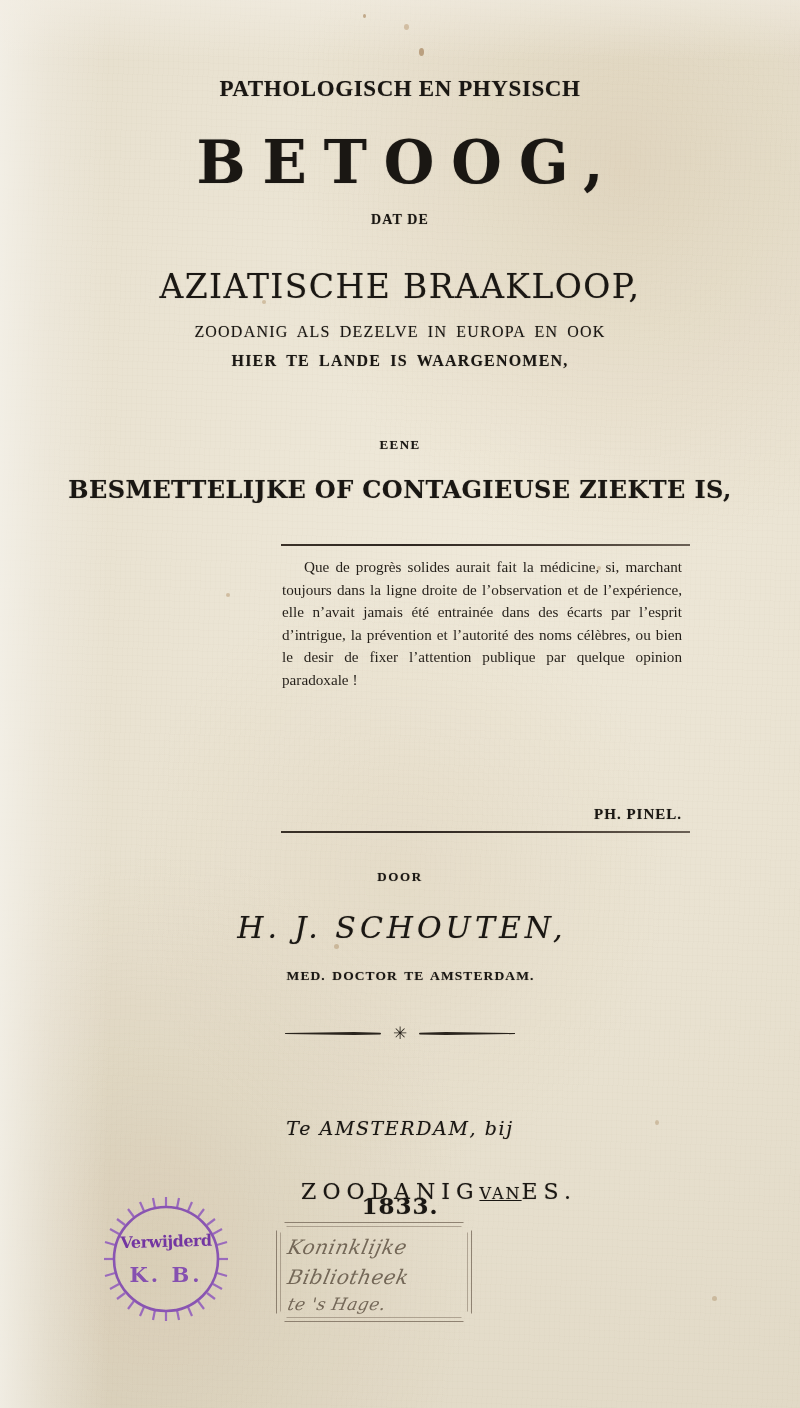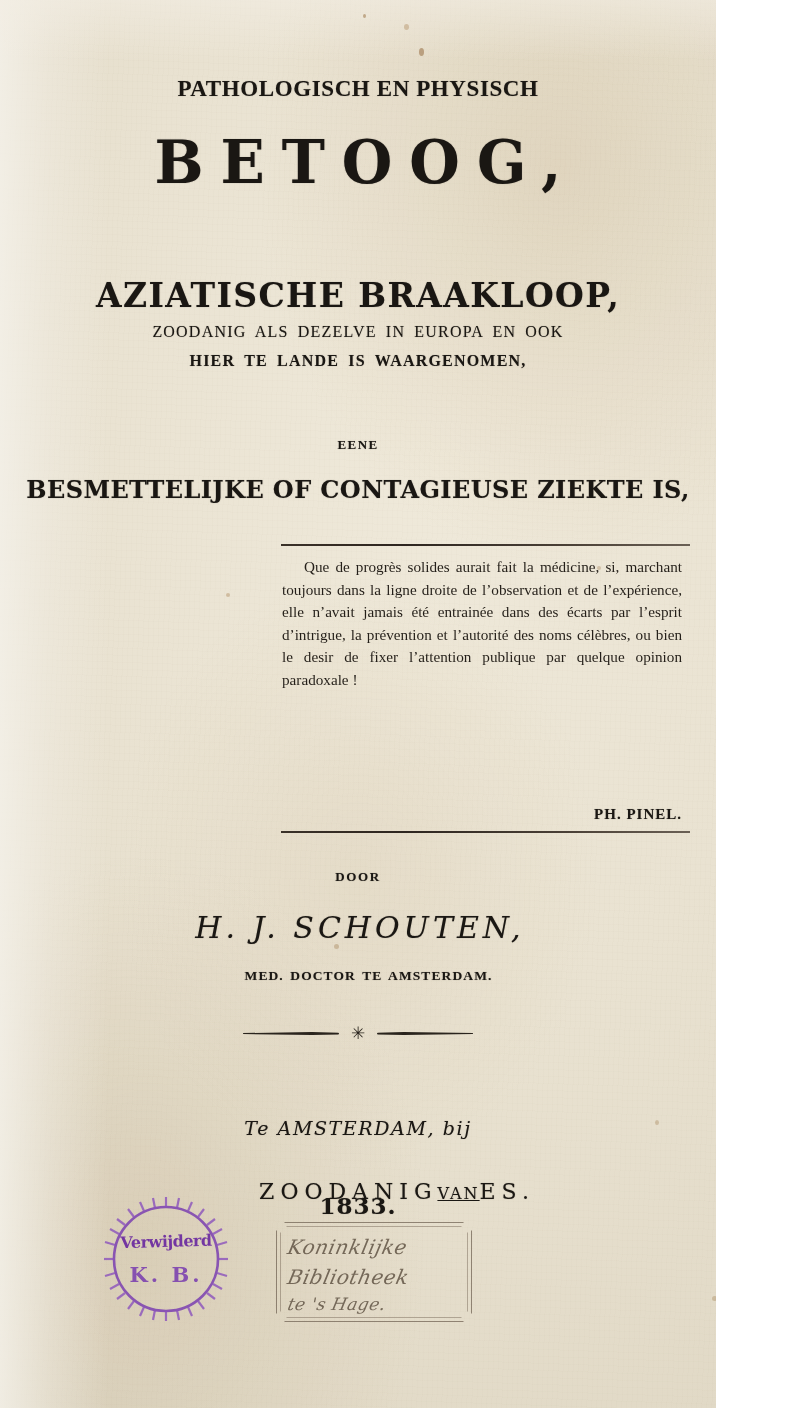--- a/index.html
+++ b/index.html
@@ -3,21 +3,21 @@
 <meta charset="utf-8">
 <title>Title page</title>
 <style>
   html, body {
     margin: 0;
     padding: 0;
     background: #ffffff;
   }
   .page {
     position: relative;
-    width: 716px;
+    width: 800px;
     height: 1408px;
     overflow: hidden;
     background: #5eead4;
     font-family: "Liberation Serif", serif;
     color: #1a1713;
   }
   
   .paper-base {
     position: absolute;
     inset: 0;
@@ -74,22 +74,22 @@
     letter-spacing: 17px;
     text-indent: 17px;
     font-family: "DejaVu Serif", serif;
     transform: scaleY(1.04);
   }
   .datde {
     position: absolute; left: 0; right: 0; top: 212px;
     font-size: 14px; font-weight: 700; letter-spacing: 1.1px;
   }
   .maintitle {
-    position: absolute; left: 0; right: 0; top: 276px;
-    font-size: 33px; font-weight: 700;
+    position: absolute; left: 0; right: 0; top: 267px;
+    font-size: 33px; font-weight: 400;
     letter-spacing: 1.4px;
     font-family: "DejaVu Serif", serif;
     transform: scaleY(1.02);
   }
   .subline1 {
     position: absolute; left: 0; right: 0; top: 323px;
     font-size: 16px; font-weight: 400; letter-spacing: 1.2px; word-spacing: 4px;
   }
   .subline2 {
     position: absolute; left: 0; right: 0; top: 352px;
@@ -268,20 +268,21 @@
   <div class="foxing" style="left:334px;top:944px;width:5px;height:5px;background:rgba(150,108,60,0.33);"></div>
   <div class="foxing" style="left:655px;top:1120px;width:4px;height:5px;background:rgba(150,108,60,0.3);"></div>
   <div class="foxing" style="left:712px;top:1296px;width:5px;height:5px;background:rgba(150,108,60,0.3);"></div>
 
   <div class="content">
 
     <div class="superhead line ink-soft">PATHOLOGISCH EN PHYSISCH</div>
 
     <div class="betoog line ink-soft">BETOOG,</div>
 
+    <div class="datde line ink-soft">DAT DE</div>
 
     <div class="maintitle line ink-soft">AZIATISCHE BRAAKLOOP,</div>
 
     <div class="subline1 line ink-soft">ZOODANIG ALS DEZELVE IN EUROPA EN OOK</div>
 
     <div class="subline2 line ink-soft">HIER TE LANDE IS WAARGENOMEN,</div>
 
     <div class="eene line ink-soft">EENE</div>
 
     <div class="contagieuse line ink-soft">BESMETTELIJKE OF CONTAGIEUSE ZIEKTE IS,</div>

